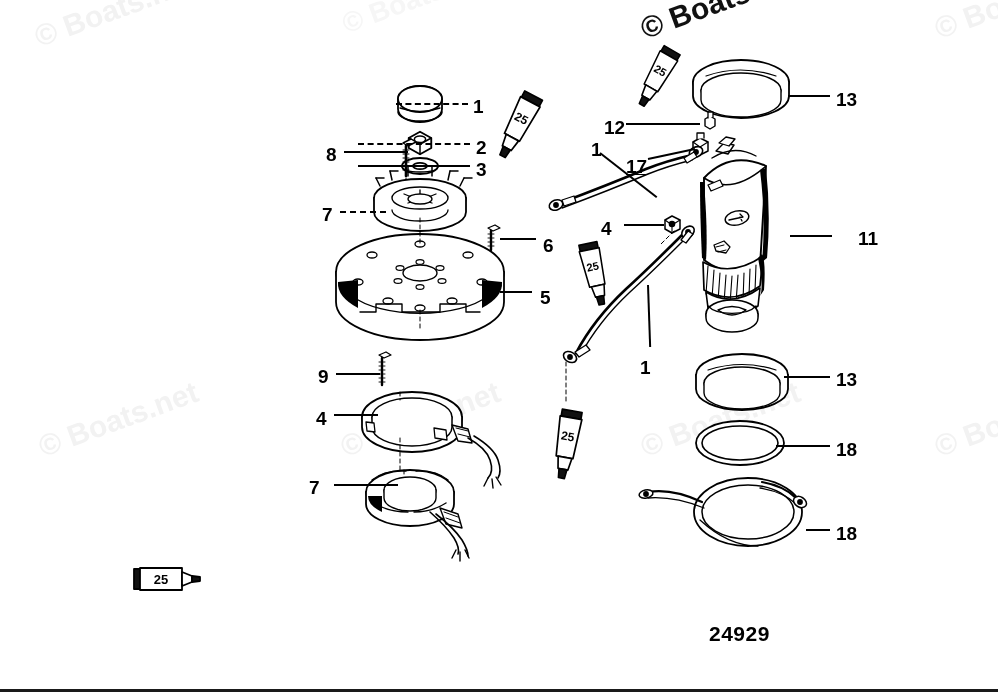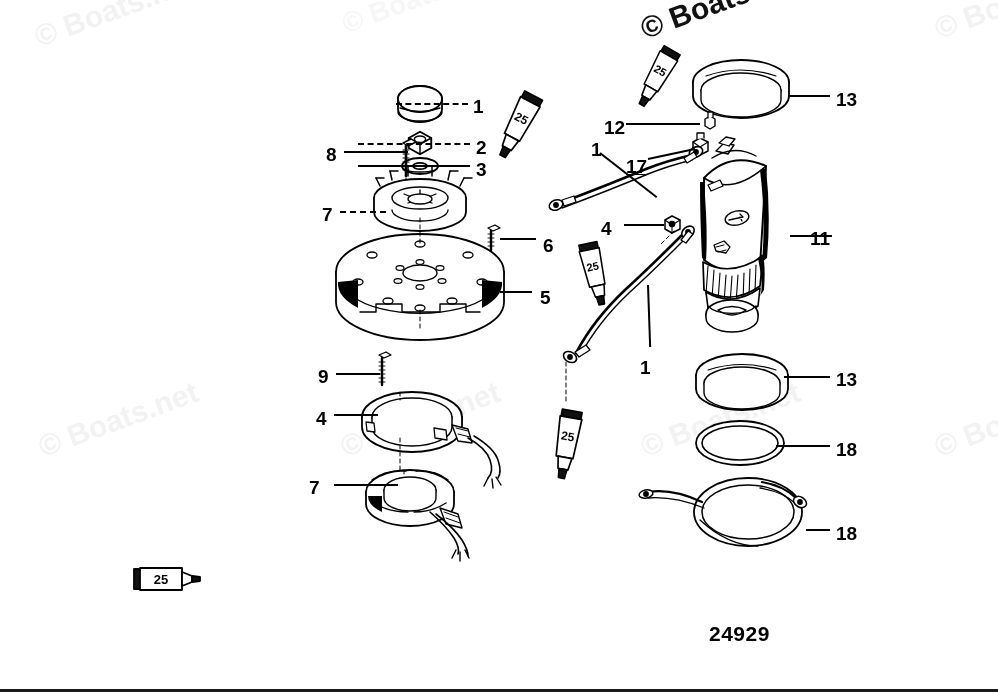--- a/index.html
+++ b/index.html
@@ -403,21 +403,21 @@
       <div class="callout" style="left: 473px; top: 97px;">1</div>
       <div class="callout" style="left: 476px; top: 138px;">2</div>
       <div class="callout" style="left: 476px; top: 160px;">3</div>
       <div class="callout" style="left: 316px; top: 409px;">4</div>
       <div class="callout" style="left: 540px; top: 288px;">5</div>
       <div class="callout" style="left: 543px; top: 236px;">6</div>
       <div class="callout" style="left: 322px; top: 205px;">7</div>
       <div class="callout" style="left: 326px; top: 145px;">8</div>
       <div class="callout" style="left: 318px; top: 367px;">9</div>
       <div class="callout" style="left: 309px; top: 478px;">7</div>
-      <div class="callout" style="left: 810px; top: 229px;">11</div>
+      <div class="callout" style="left: 858px; top: 229px;">11</div>
       <div class="callout" style="left: 604px; top: 118px;">12</div>
       <div class="callout" style="left: 836px; top: 90px;">13</div>
       <div class="callout" style="left: 836px; top: 370px;">13</div>
       <div class="callout" style="left: 640px; top: 358px;">1</div>
       <div class="callout" style="left: 601px; top: 219px;">4</div>
       <div class="callout" style="left: 591px; top: 140px;">1</div>
       <div class="callout" style="left: 626px; top: 157px; text-decoration: underline;">17</div>
       <div class="callout" style="left: 836px; top: 524px;">18</div>
       <div class="callout" style="left: 836px; top: 440px;">18</div>
     </div>

